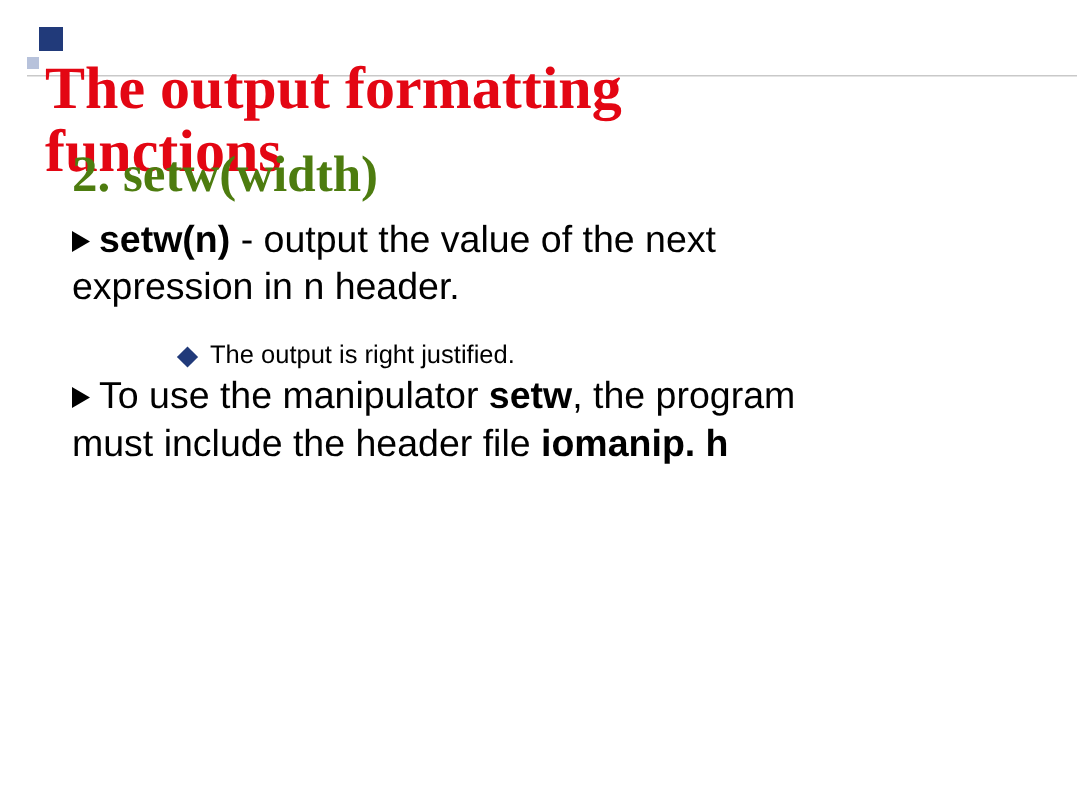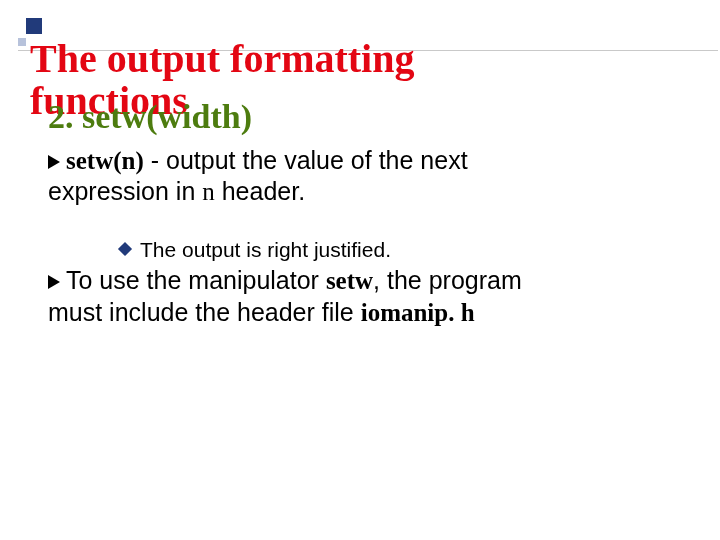--- a/index.html
+++ b/index.html
@@ -82,28 +82,28 @@
     display: inline-block;
     width: 0;
     height: 0;
     border-top: 7px solid transparent;
     border-bottom: 7px solid transparent;
     border-left: 12px solid #000;
     margin-right: 6px;
     vertical-align: baseline;
   }
   .mono {
-    font-family: Liberation Serif, serif;
+    font-family: Liberation Sans, sans-serif;
   }
   .bold { font-weight: bold; }
   .sub-list {
-    margin-top: 29px;
+    margin-top: 18px;
     margin-left: 72px;
     margin-right: 8px;
-    font-size: 21px;
+    font-size: 17px;
     line-height: 1.28;
   }
   .sub-list .item {
     display: flex;
     align-items: flex-start;
     margin-bottom: 2px;
     text-align: justify;
   }
   .dia-bullet {
     flex: 0 0 auto;

